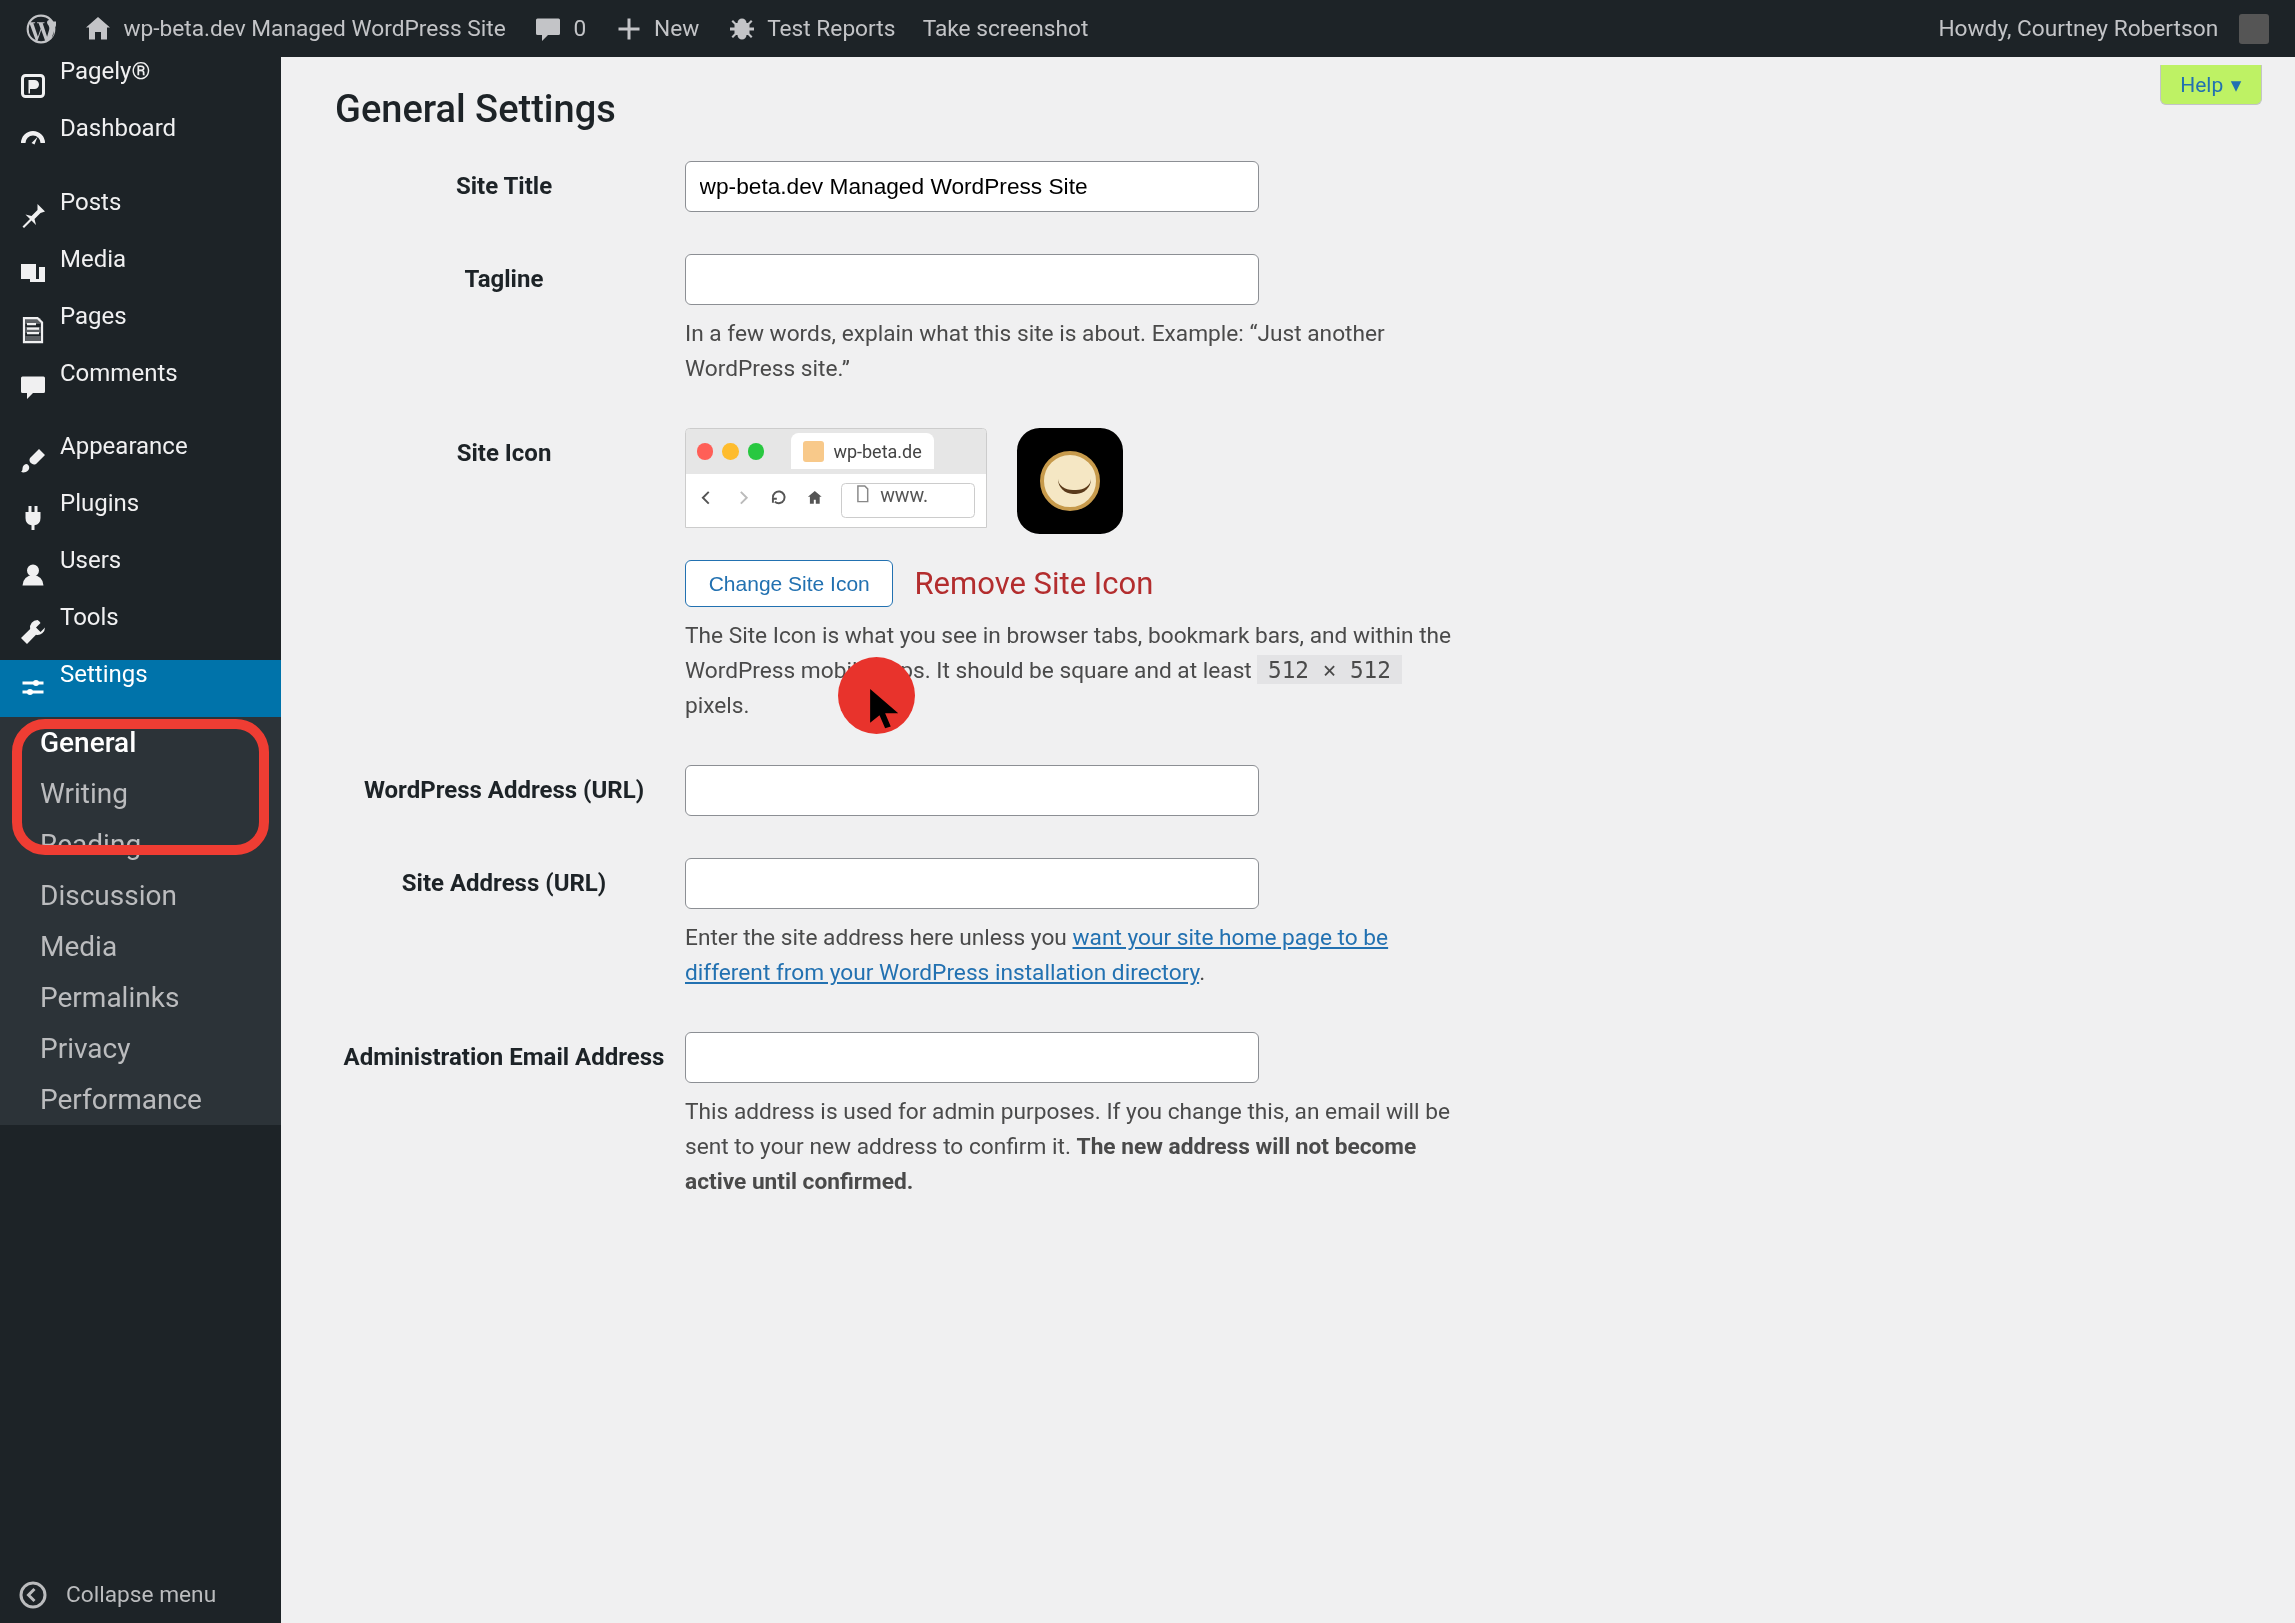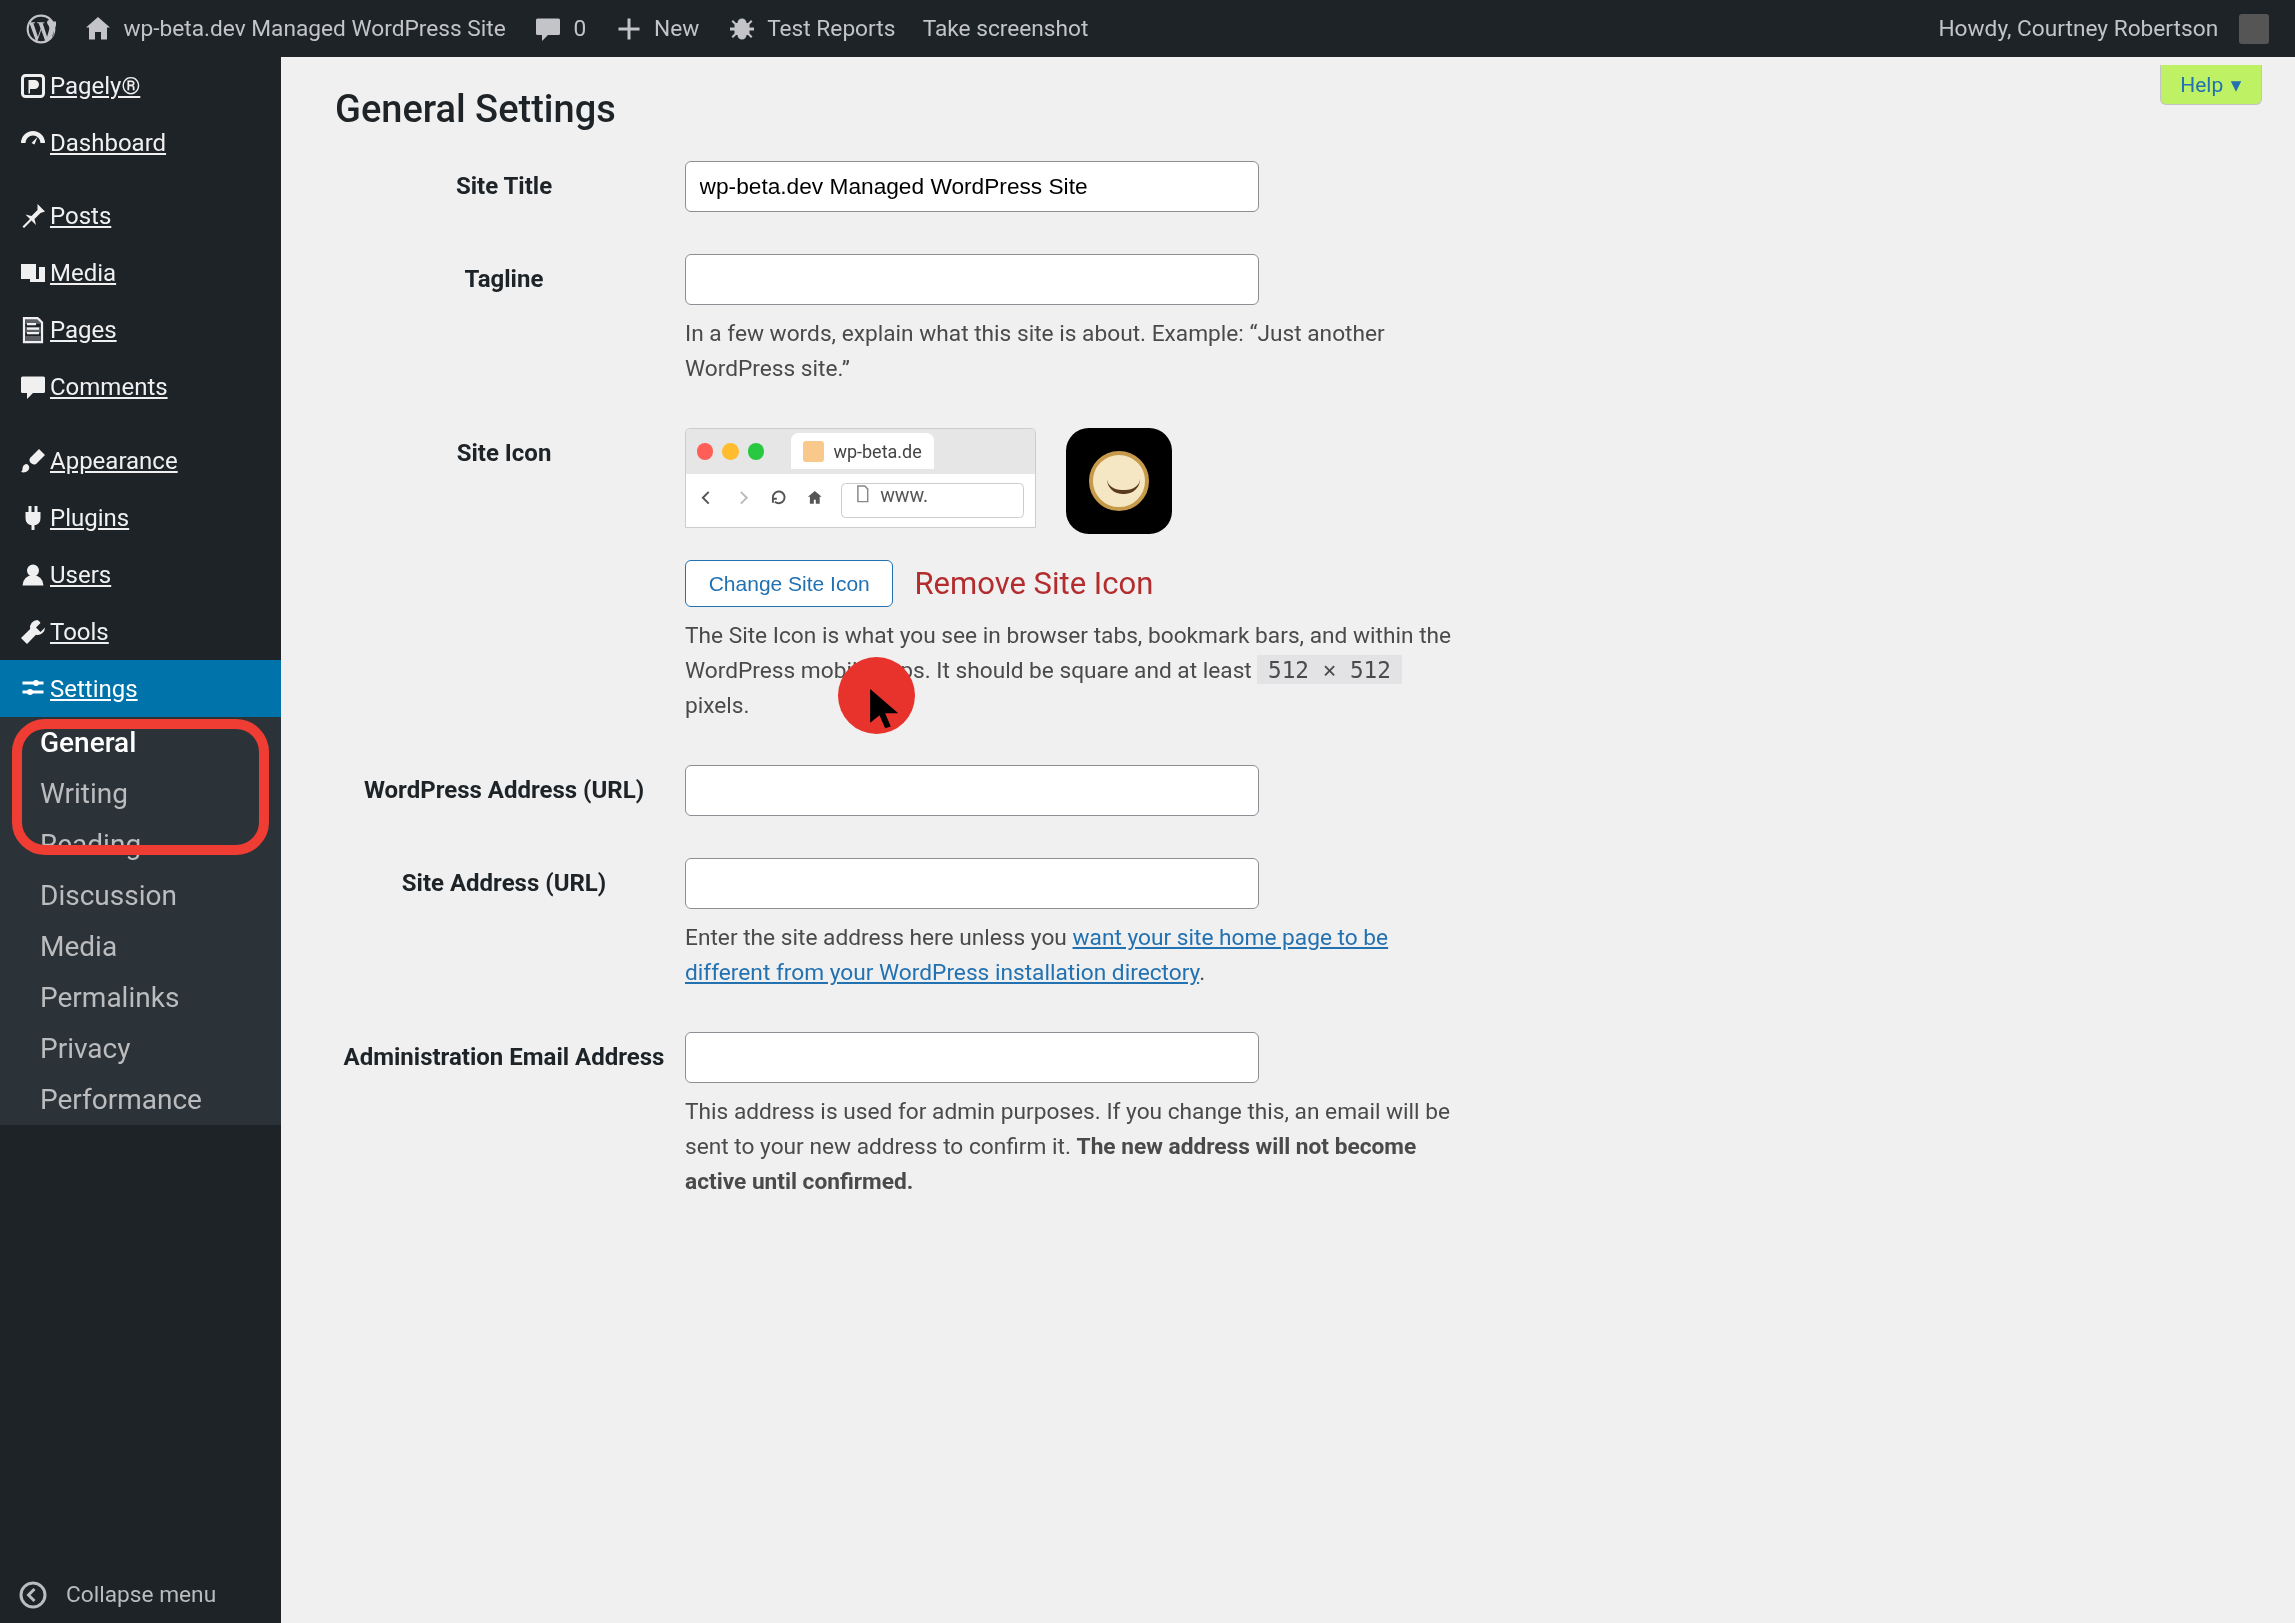--- a/index.html
+++ b/index.html
@@ -23,21 +23,21 @@
   
   #adminbar{height:57px;background:var(--bar);color:#f0f0f1;display:flex;align-items:center;padding:0 12px;font-size:22.7px;}
   #adminbar .ab-item{display:flex;align-items:center;gap:10.6px;padding:0 13.6px;height:100%;color:#c3c4c7;cursor:default;}
   #adminbar .spacer{flex:1;}
   #adminbar .count{color:#c3c4c7;}
   #adminbar .avatar{width:30px;height:30px;background:#555;border-radius:3px;margin-left:10.6px;}
   .icon{display:inline-flex;align-items:center;justify-content:center;}
 
   
   #adminmenu{position:fixed;top:57px;bottom:0;left:0;width:281px;background:var(--side);color:#f0f0f1;font-size:24px;overflow:hidden;}
-  .menu-top{display:flex;align-items:center;gap:2px;padding:0 18px;height:57px;color:#f0f0f1;text-decoration:underline;}
+  .menu-top{display:flex;gap:12px;padding:0 18px;height:57px;color:#f0f0f1;}
   .menu-top.current{background:var(--settings-blue);color:#fff;}
   .menu-sep{height:16.6px;}
   .submenu{background:#2c3338;}
   .submenu .sub{padding:9px 18px 9px 40px;color:#bbbcbe;font-size:28px;}
   .submenu .sub.current{color:#fff;font-weight:500;}
   #collapse{position:absolute;left:0;right:0;bottom:0;display:flex;align-items:center;gap:18px;height:57px;padding:0 18px;color:#bbbcbe;font-size:22.7px;}
 
   
   #settings-hilite{position:absolute;left:12px;width:257px;top:662px;height:136px;border:10.6px solid #ef3d33;border-radius:33px;pointer-events:none;z-index:5;}
 
@@ -50,21 +50,21 @@
   .form-row>label{width:362px;padding-top:10.6px;font-weight:700;font-size:24px;color:#1d2327;text-align:center;}
   .form-row .field{flex:1;max-width:770px;}
   .desc{font-size:22.7px;color:#4a4a4a;line-height:1.55;margin-top:10.6px;}
   .desc strong{font-weight:700;}
   .desc a{color:var(--link);text-decoration:underline;}
   input.regular{width:574px;max-width:100%;height:51px;font-size:22.7px;padding:0 13.6px;border:1.5px solid var(--border);border-radius:6px;background:#fff;}
   code.dim{background:var(--code-bg);padding:1.5px 10.6px;font-size:22.7px;}
 
   
   .favicon-row{display:flex;gap:30px;align-items:flex-start;}
-  .browser{width:351px;border:0.8px solid #ccc;border-radius:4.5px 4.5px 0 0;overflow:hidden;background:#f5f5f5;}
+  .browser{width:302px;border:0.8px solid #ccc;border-radius:4.5px 4.5px 0 0;overflow:hidden;background:#f5f5f5;}
   .browser .tabbar{height:45px;background:#e6e6e6;display:flex;align-items:center;padding:0 10.6px;gap:9px;}
   .dot{width:16.6px;height:16.6px;border-radius:50%;}
   .dot.r{background:#ff5f57;} .dot.y{background:#febc2e;} .dot.g{background:#28c840;}
   .tab{margin-left:18px;height:36px;background:#fff;border-radius:7.6px 7.6px 0 0;padding:4.5px 12px;display:flex;align-items:center;gap:9px;font-size:18px;color:#444;}
   .tab .fav{width:21px;height:21px;background:#f8c98a;border-radius:3px;}
   .browser .urlbar{height:53px;background:#fff;display:flex;align-items:center;padding:0 10.6px;gap:16.6px;font-size:19.6px;color:#555;}
   .urlbar .omni{flex:1;height:35px;border:0.8px solid #ccc;border-radius:4.5px;display:flex;align-items:flex-start;padding:0 10.6px;gap:7.6px;}
 
   .app-icon{width:106px;height:106px;border-radius:22.7px;background:#000;display:flex;align-items:center;justify-content:center;}
   .app-icon .bun{width:60px;height:60px;border-radius:50%;background:#f5e7c4;border:4.5px solid #c79a4b;position:relative;}

